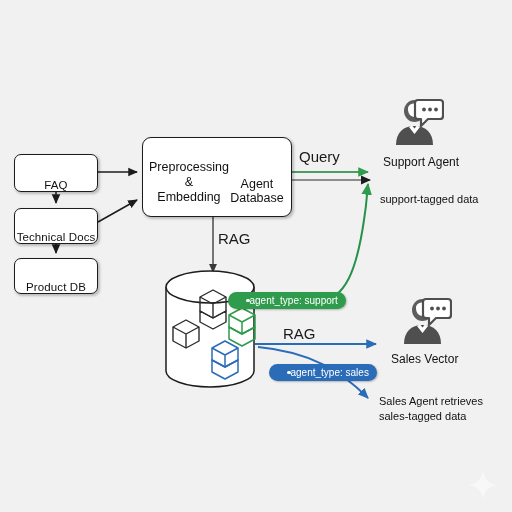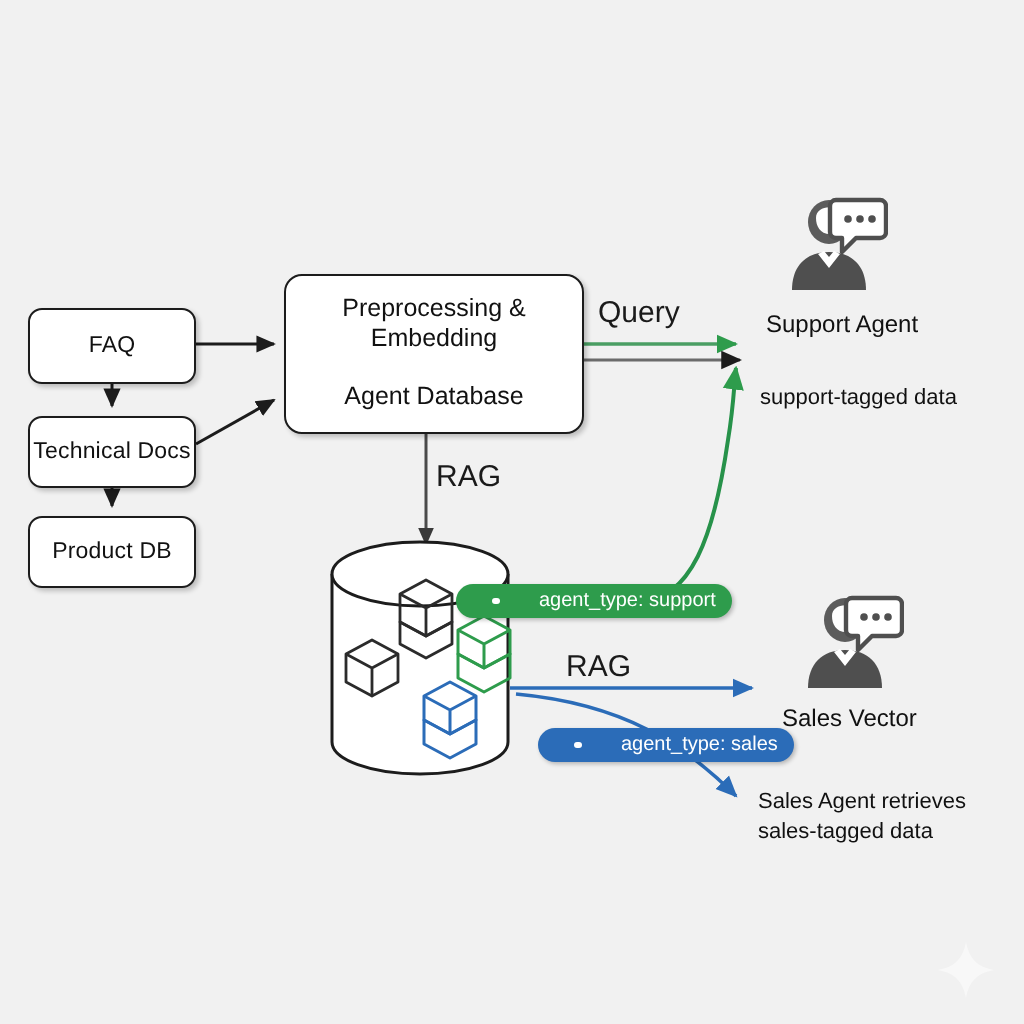--- a/index.html
+++ b/index.html
@@ -21,22 +21,21 @@
     width: 512px;
     height: 512px;
   }
   .node-box {
     position: absolute;
     background: #ffffff;
     border: 1.4px solid #1c1c1c;
     border-radius: 7px;
     box-shadow: 1.5px 1.5px 2.5px rgba(0,0,0,0.22);
     display: flex;
-    flex-direction: column;
-    align-items: center;
+    align-items: flex-end;
     justify-content: center;
     color: #111111;
     box-sizing: border-box;
     text-align: center;
   }
   .src-box {
     font-size: 11.5px;
     letter-spacing: 0.1px;
   }
   #box-faq    { left: 14px;  top: 154px; width: 84px; height: 38px; }
@@ -84,21 +83,21 @@
     color: #111111;
     white-space: nowrap;
   }
   #cap-support { left: 380px; top: 192px; }
   #cap-sales   { left: 379px; top: 394px; }
 
   .tag-pill {
     position: absolute;
     display: flex;
     align-items: center;
-    gap: 20px;
+    gap: 0;
     height: 17px;
     padding: 0 8px 0 18px;
     border-radius: 9px;
     color: #ffffff;
     font-size: 10px;
     white-space: nowrap;
     box-shadow: 1px 1px 2px rgba(0,0,0,0.25);
   }
   .tag-pill .dot {
     width: 3.5px; height: 3.5px;

